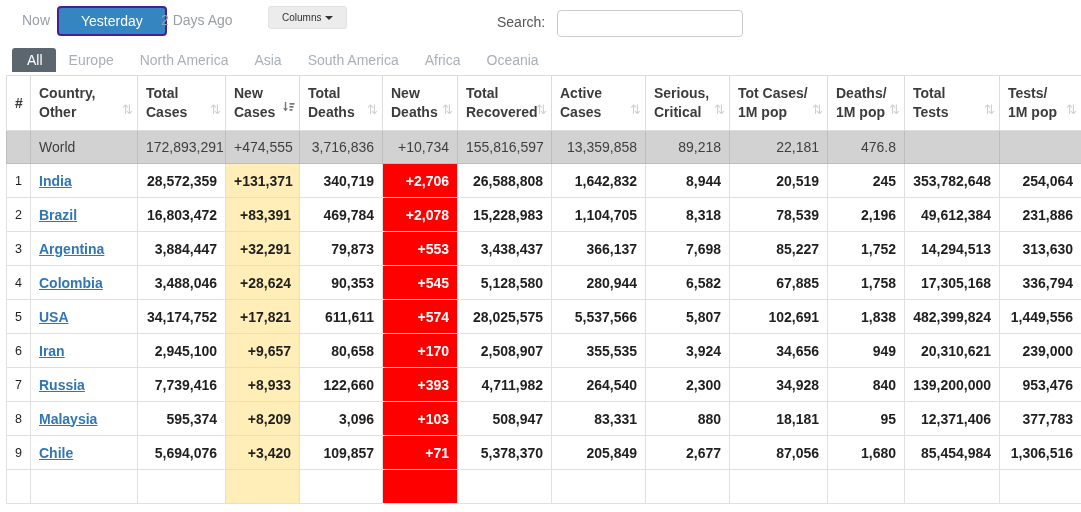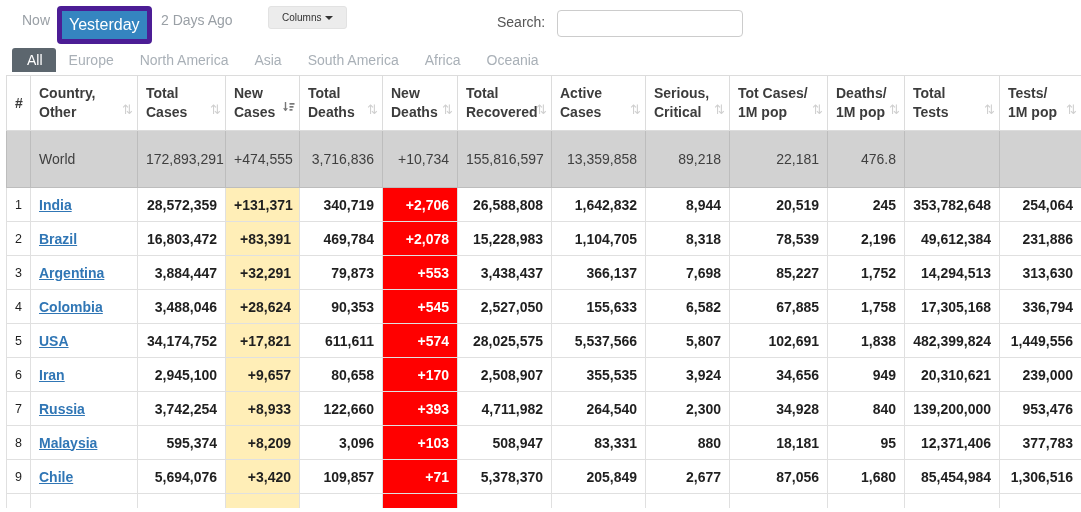--- a/index.html
+++ b/index.html
@@ -17,22 +17,22 @@
   .toolbar { position: relative; height: 48px; }
   .link-btn {
     position: absolute; top: 12px;
     color: #9aa0a6; cursor: pointer; font-size: 14px;
   }
   .btn-now { left: 22px; }
   .btn-2days { left: 161px; }
   .btn-yesterday {
     position: absolute; left: 57px; top: 6px;
     color: #fff; background: #3585c0;
-    border: 5px solid #4c1d95; border-radius: 4px;
-    padding: 5px 7px; font-size: 16px; cursor: pointer;
+    border: 2px solid #4c1d95; border-radius: 4px;
+    padding: 5px 22px; font-size: 14px; cursor: pointer;
   }
   .btn-columns {
     position: absolute; left: 268px; top: 6px;
     background: #ececec; border: 1px solid #e2e2e2; border-radius: 3px;
     color: #333; padding: 5px 13px; font-size: 10px; cursor: pointer;
   }
   .caret {
     display: inline-block; margin-left: 4px;
     width: 0; height: 0; vertical-align: middle;
     border-left: 4px solid transparent; border-right: 4px solid transparent;
@@ -75,21 +75,21 @@
     white-space: pre-line;
     border-color: #dcdcdc;
   }
   .sort-icon {
     position: absolute; right: 4px; bottom: 11px;
     color: #d0d0d0; font-size: 13px; font-weight: normal;
     cursor: pointer;
   }
   tr.world-row td {
     background: #d2d2d2; color: #3f3f3f; font-weight: normal;
-    height: 28px; padding: 20px 8px;
+    height: 28px; padding: 8px 8px;
     border-color: #bdbdbd;
   }
   tbody tr.data-row td { height: 34px; padding: 6px 8px; font-weight: bold; color: #1f1f1f; }
   td.num { text-align: right; }
   td.rank { text-align: center; color: #999; font-weight: normal !important; font-size: 12.5px; }
   td.country { text-align: left; }
   td.country a { color: #3076b5; font-weight: bold; text-decoration: underline; cursor: pointer; }
   tr.world-row td.country { font-weight: normal; }
   td.cell-newcases { background: #ffeeb7; }
   td.cell-newdeaths { background: #ff0000; color: #fff !important; }
@@ -224,22 +224,22 @@
           <td class="num">14,294,513</td>
           <td class="num">313,630</td>
         </tr>
         <tr class="data-row">
           <td class="rank">4</td>
           <td class="country"><a>Colombia</a></td>
           <td class="num">3,488,046</td>
           <td class="num cell-newcases">+28,624</td>
           <td class="num">90,353</td>
           <td class="num cell-newdeaths">+545</td>
-          <td class="num">2,527,050</td>
-          <td class="num">155,633</td>
+          <td class="num">5,128,580</td>
+          <td class="num">280,944</td>
           <td class="num">6,582</td>
           <td class="num">67,885</td>
           <td class="num">1,758</td>
           <td class="num">17,305,168</td>
           <td class="num">336,794</td>
         </tr>
         <tr class="data-row">
           <td class="rank">5</td>
           <td class="country"><a>USA</a></td>
           <td class="num">34,174,752</td>
@@ -265,21 +265,21 @@
           <td class="num">355,535</td>
           <td class="num">3,924</td>
           <td class="num">34,656</td>
           <td class="num">949</td>
           <td class="num">20,310,621</td>
           <td class="num">239,000</td>
         </tr>
         <tr class="data-row">
           <td class="rank">7</td>
           <td class="country"><a>Russia</a></td>
-          <td class="num">3,742,254</td>
+          <td class="num">7,739,416</td>
           <td class="num cell-newcases">+8,933</td>
           <td class="num">122,660</td>
           <td class="num cell-newdeaths">+393</td>
           <td class="num">4,711,982</td>
           <td class="num">264,540</td>
           <td class="num">2,300</td>
           <td class="num">34,928</td>
           <td class="num">840</td>
           <td class="num">139,200,000</td>
           <td class="num">953,476</td>

